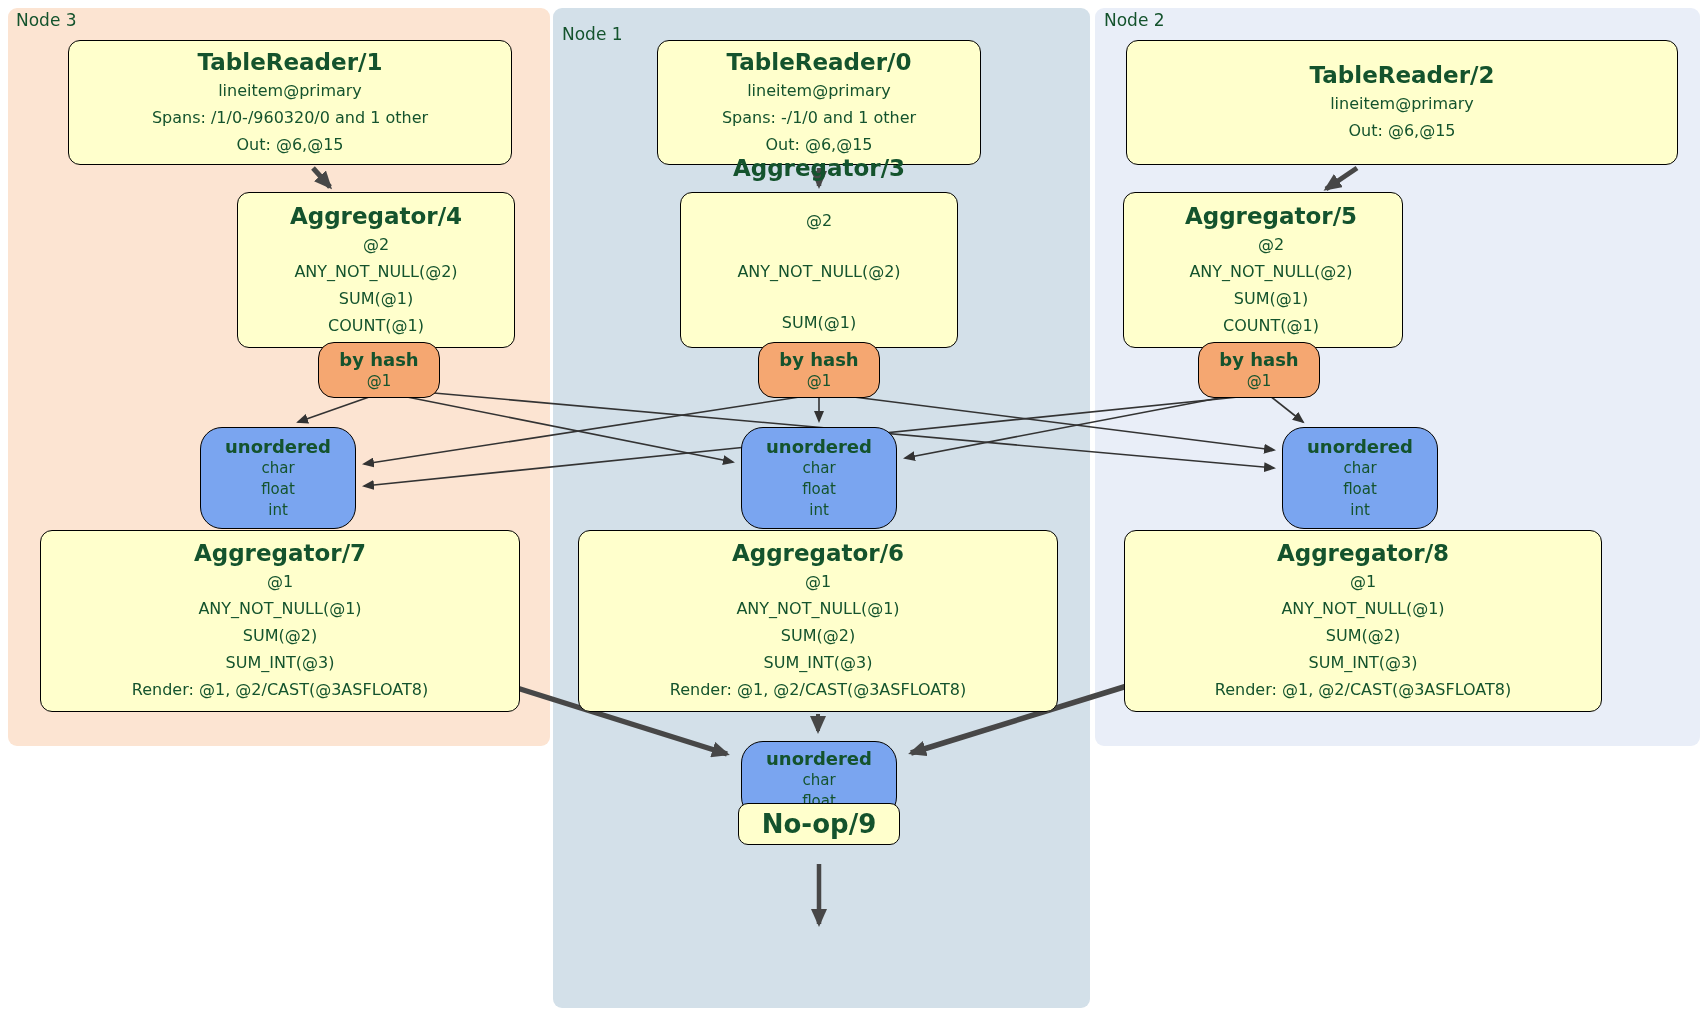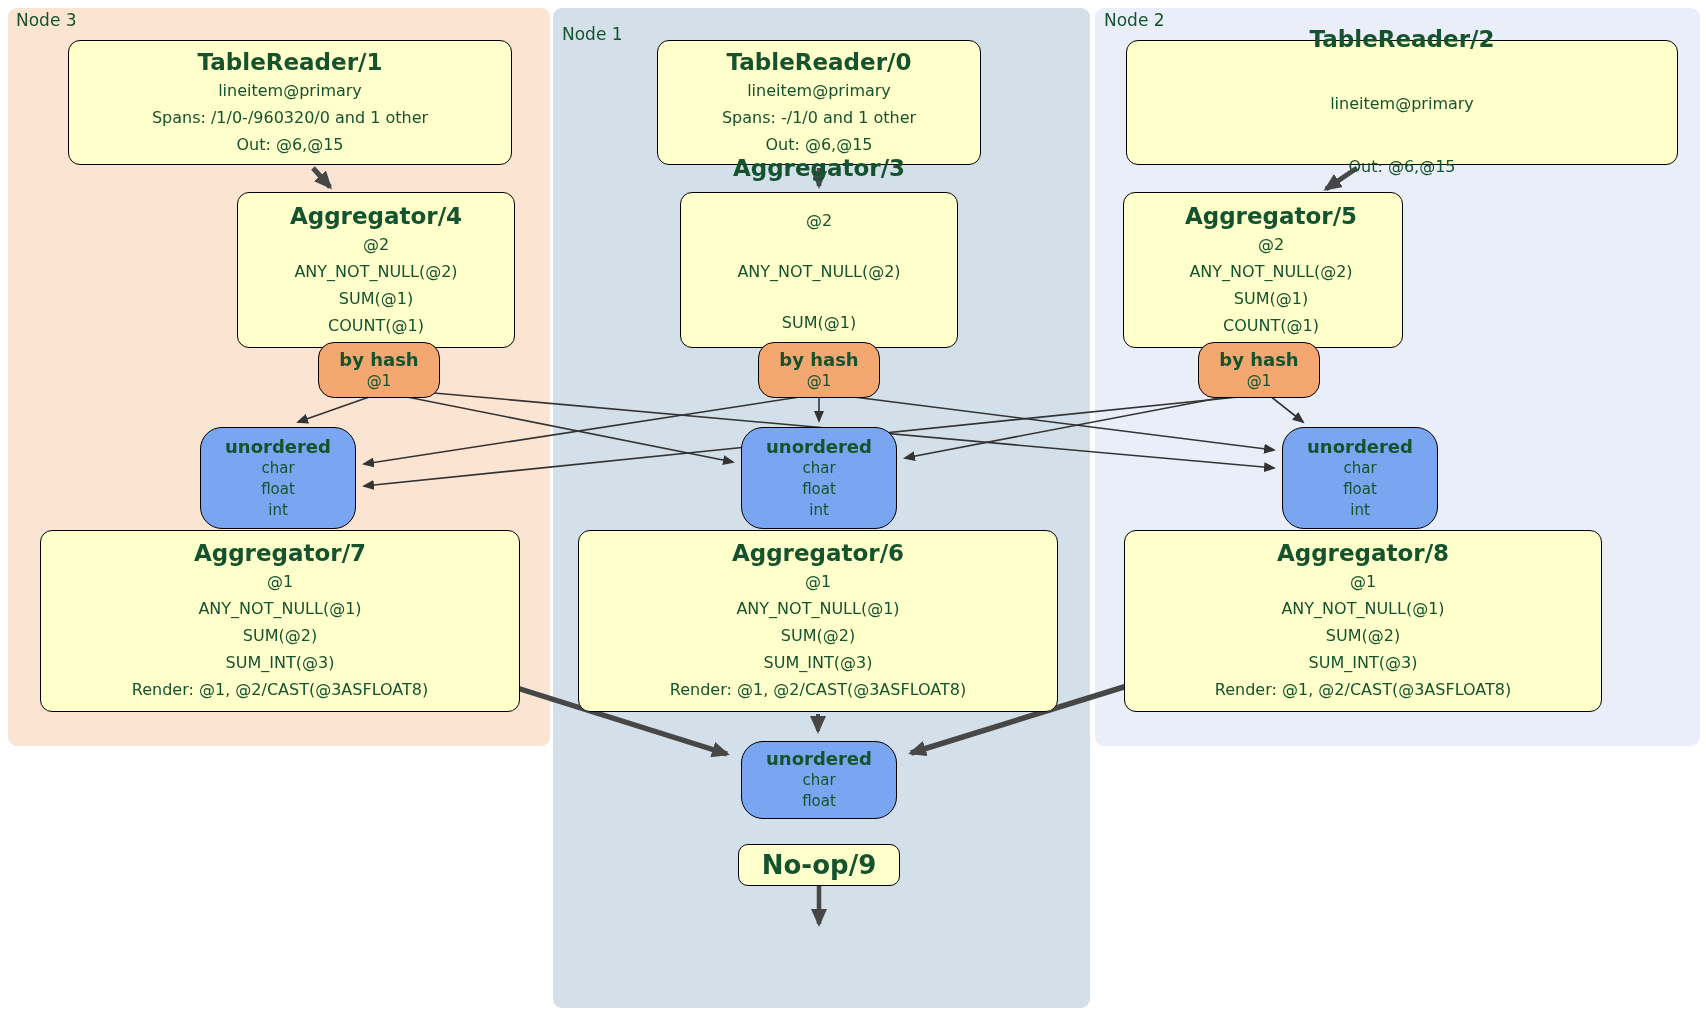--- a/index.html
+++ b/index.html
@@ -35,35 +35,35 @@
   .sync{background:var(--sync-bg);border:1.7px solid #000;border-radius:22px;}
   .op .title{font-weight:bold;font-size:23px;line-height:29px;white-space:nowrap;}
   .op .line{font-size:16px;line-height:27px;white-space:nowrap;}
   .router .title,.sync .title{font-weight:bold;font-size:18px;line-height:22px;white-space:nowrap;}
   .router .line,.sync .line{font-size:15px;line-height:21px;white-space:nowrap;}
   .terminal .title{font-weight:bold;font-size:26px;line-height:30px;white-space:nowrap;}
 
   
   #box-tr1{left:68px;top:40px;width:444px;height:125px;}
   #box-tr0{left:657px;top:40px;width:324px;height:125px;}
-  #box-tr2{left:1126px;top:40px;width:552px;height:125px;gap:36px;}
+  #box-tr2{left:1126px;top:40px;width:552px;height:125px;}
   #box-agg4{left:237px;top:192px;width:278px;height:156px;}
   #box-agg3{left:680px;top:192px;width:278px;height:156px;gap:24px;}
   #box-agg5{left:1123px;top:192px;width:280px;height:156px;padding-left:16px;}
   #box-byhash3{left:318px;top:342px;width:122px;height:56px;z-index:4;}
   #box-byhash1{left:758px;top:342px;width:122px;height:56px;z-index:4;}
   #box-byhash2{left:1198px;top:342px;width:122px;height:56px;z-index:4;}
   #box-unordered3{left:200px;top:427px;width:156px;height:102px;}
   #box-unordered1{left:741px;top:427px;width:156px;height:102px;}
   #box-unordered2{left:1282px;top:427px;width:156px;height:102px;}
   #box-agg7{left:40px;top:530px;width:480px;height:182px;}
   #box-agg6{left:578px;top:530px;width:480px;height:182px;}
   #box-agg8{left:1124px;top:530px;width:478px;height:182px;}
   #box-unordered-final{left:741px;top:741px;width:156px;height:78px;}
-  #box-noop{left:738px;top:844px;width:162px;height:42px;border-radius:10px;}
+  #box-noop{left:738px;top:803px;width:162px;height:42px;border-radius:10px;}
   #box-response{left:730px;top:934px;width:177px;height:40px;border-radius:10px;}
 </style>
 </head>
 <body>
 
 <div id="canvas">
 
   <div class="region" id="region-node3"></div>
   <div class="region" id="region-node1"></div>
   <div class="region" id="region-node2"></div>

